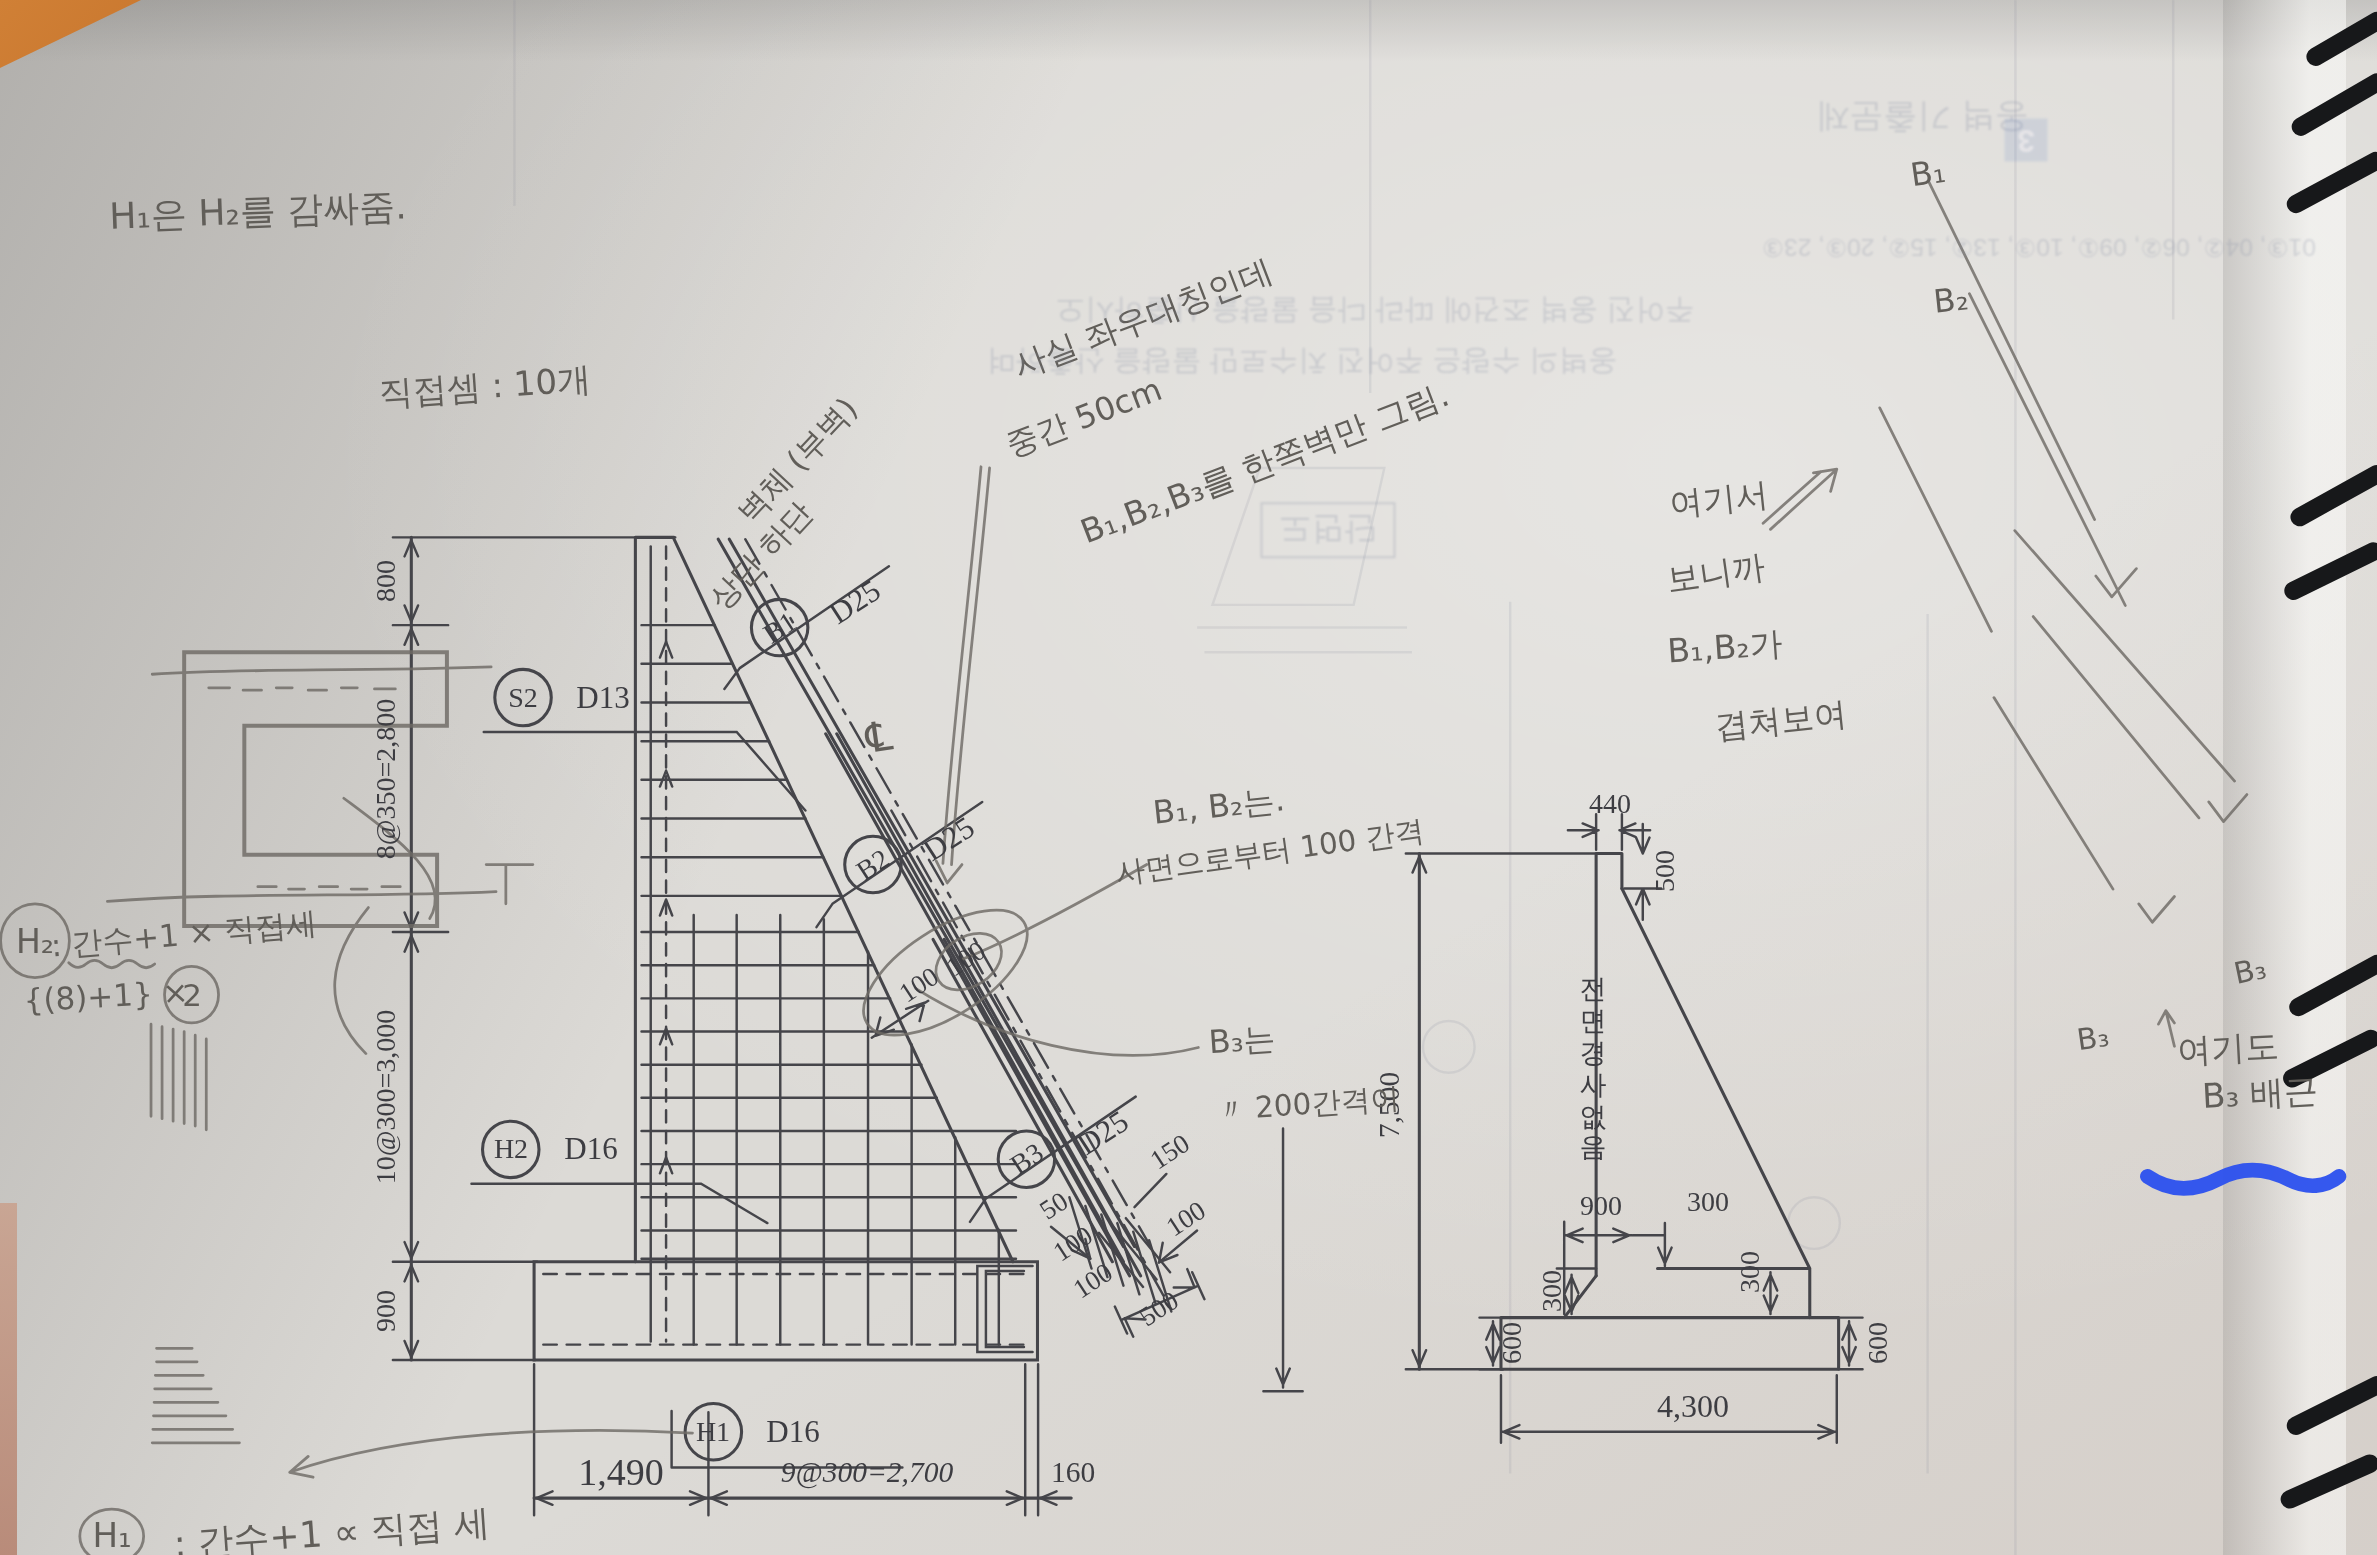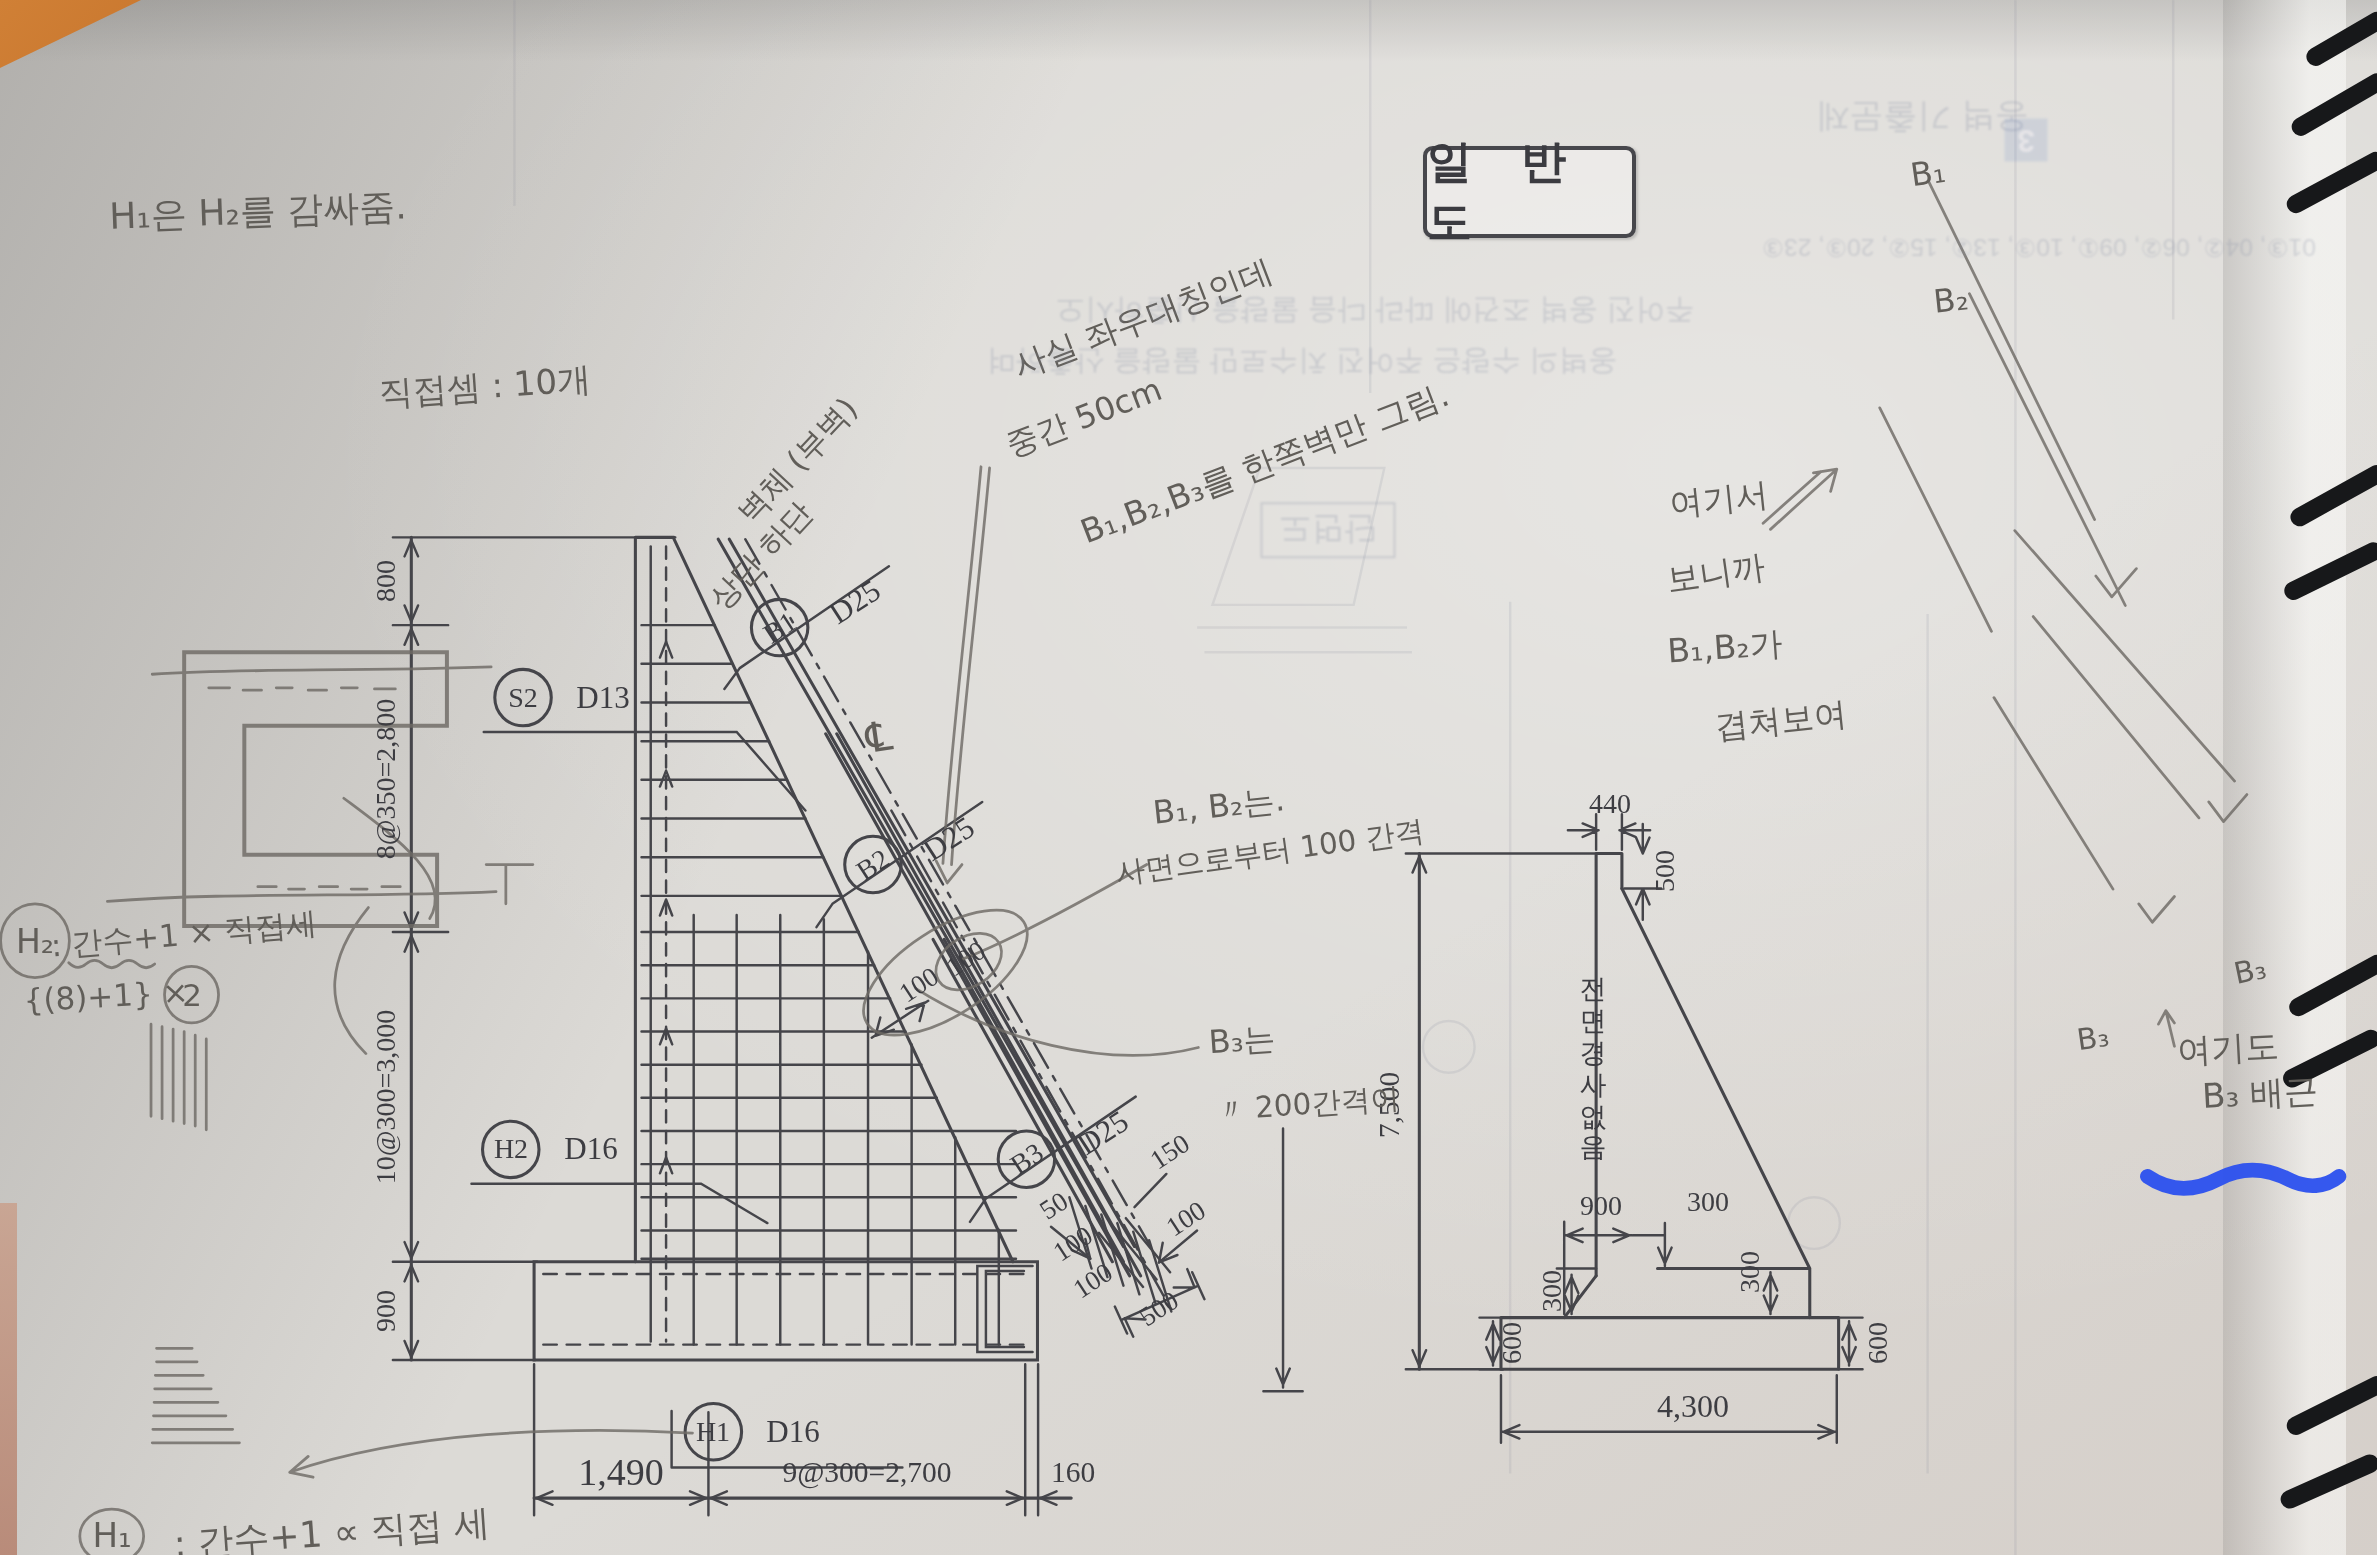--- a/index.html
+++ b/index.html
@@ -180,30 +180,27 @@
         <path d="M3740,332 L3870,262"></path>
       <path d="M3746,842 L3872,772"></path>
         <path d="M3736,962 L3866,898"></path>
       <path d="M3744,1640 L3872,1570"></path>
         <path d="M3734,1756 L3862,1692"></path>
       <path d="M3740,2322 L3872,2256"></path>
         <path d="M3730,2442 L3860,2384"></path>
     </g>
   </svg>
 
-  <div class="title-box" style="left:1423px;top:146px;width:205px;height:84px;">
-    <span>일 반 도</span>
-  </div>
 
   <div class="lbl" style="left:386px;top:581px;font-size:28px;transform:translate(-50%,-50%) rotate(-90deg);">800</div>
   <div class="lbl" style="left:386px;top:779px;font-size:28px;transform:translate(-50%,-50%) rotate(-90deg);">8@350=2,800</div>
   <div class="lbl" style="left:386px;top:1097px;font-size:28px;transform:translate(-50%,-50%) rotate(-90deg);">10@300=3,000</div>
   <div class="lbl" style="left:386px;top:1311px;font-size:28px;transform:translate(-50%,-50%) rotate(-90deg);">900</div>
   <div class="lbl" style="left:621px;top:1472px;font-size:38px;transform:translate(-50%,-50%);">1,490</div>
-  <div class="lbl" style="left:867px;top:1472px;font-size:29.5px;transform:translate(-50%,-50%);">9@300=2,700</div>
+  <div class="lbl" style="left:867px;top:1472px;font-size:29.5px;transform:translate(-50%,-50%);font-style:italic;">9@300=2,700</div>
   <div class="lbl" style="left:1073px;top:1472px;font-size:29.5px;transform:translate(-50%,-50%);">160</div>
   <div class="lbl" style="left:919px;top:985px;font-size:27px;transform:translate(-50%,-50%) rotate(-33deg);">100</div>
   <div class="lbl" style="left:966px;top:959px;font-size:27px;transform:translate(-50%,-50%) rotate(-33deg);">100</div>
   <div class="lbl" style="left:1170px;top:1152px;font-size:27px;transform:translate(-50%,-50%) rotate(-33deg);">150</div>
   <div class="lbl" style="left:1054px;top:1206px;font-size:27px;transform:translate(-50%,-50%) rotate(-33deg);">50</div>
   <div class="lbl" style="left:1073px;top:1244px;font-size:27px;transform:translate(-50%,-50%) rotate(-33deg);">100</div>
   <div class="lbl" style="left:1093px;top:1281px;font-size:27px;transform:translate(-50%,-50%) rotate(-33deg);">100</div>
   <div class="lbl" style="left:1186px;top:1219px;font-size:27px;transform:translate(-50%,-50%) rotate(-33deg);">100</div>
   <div class="lbl" style="left:1159px;top:1309px;font-size:27px;transform:translate(-50%,-50%) rotate(-33deg);">500</div>
 

